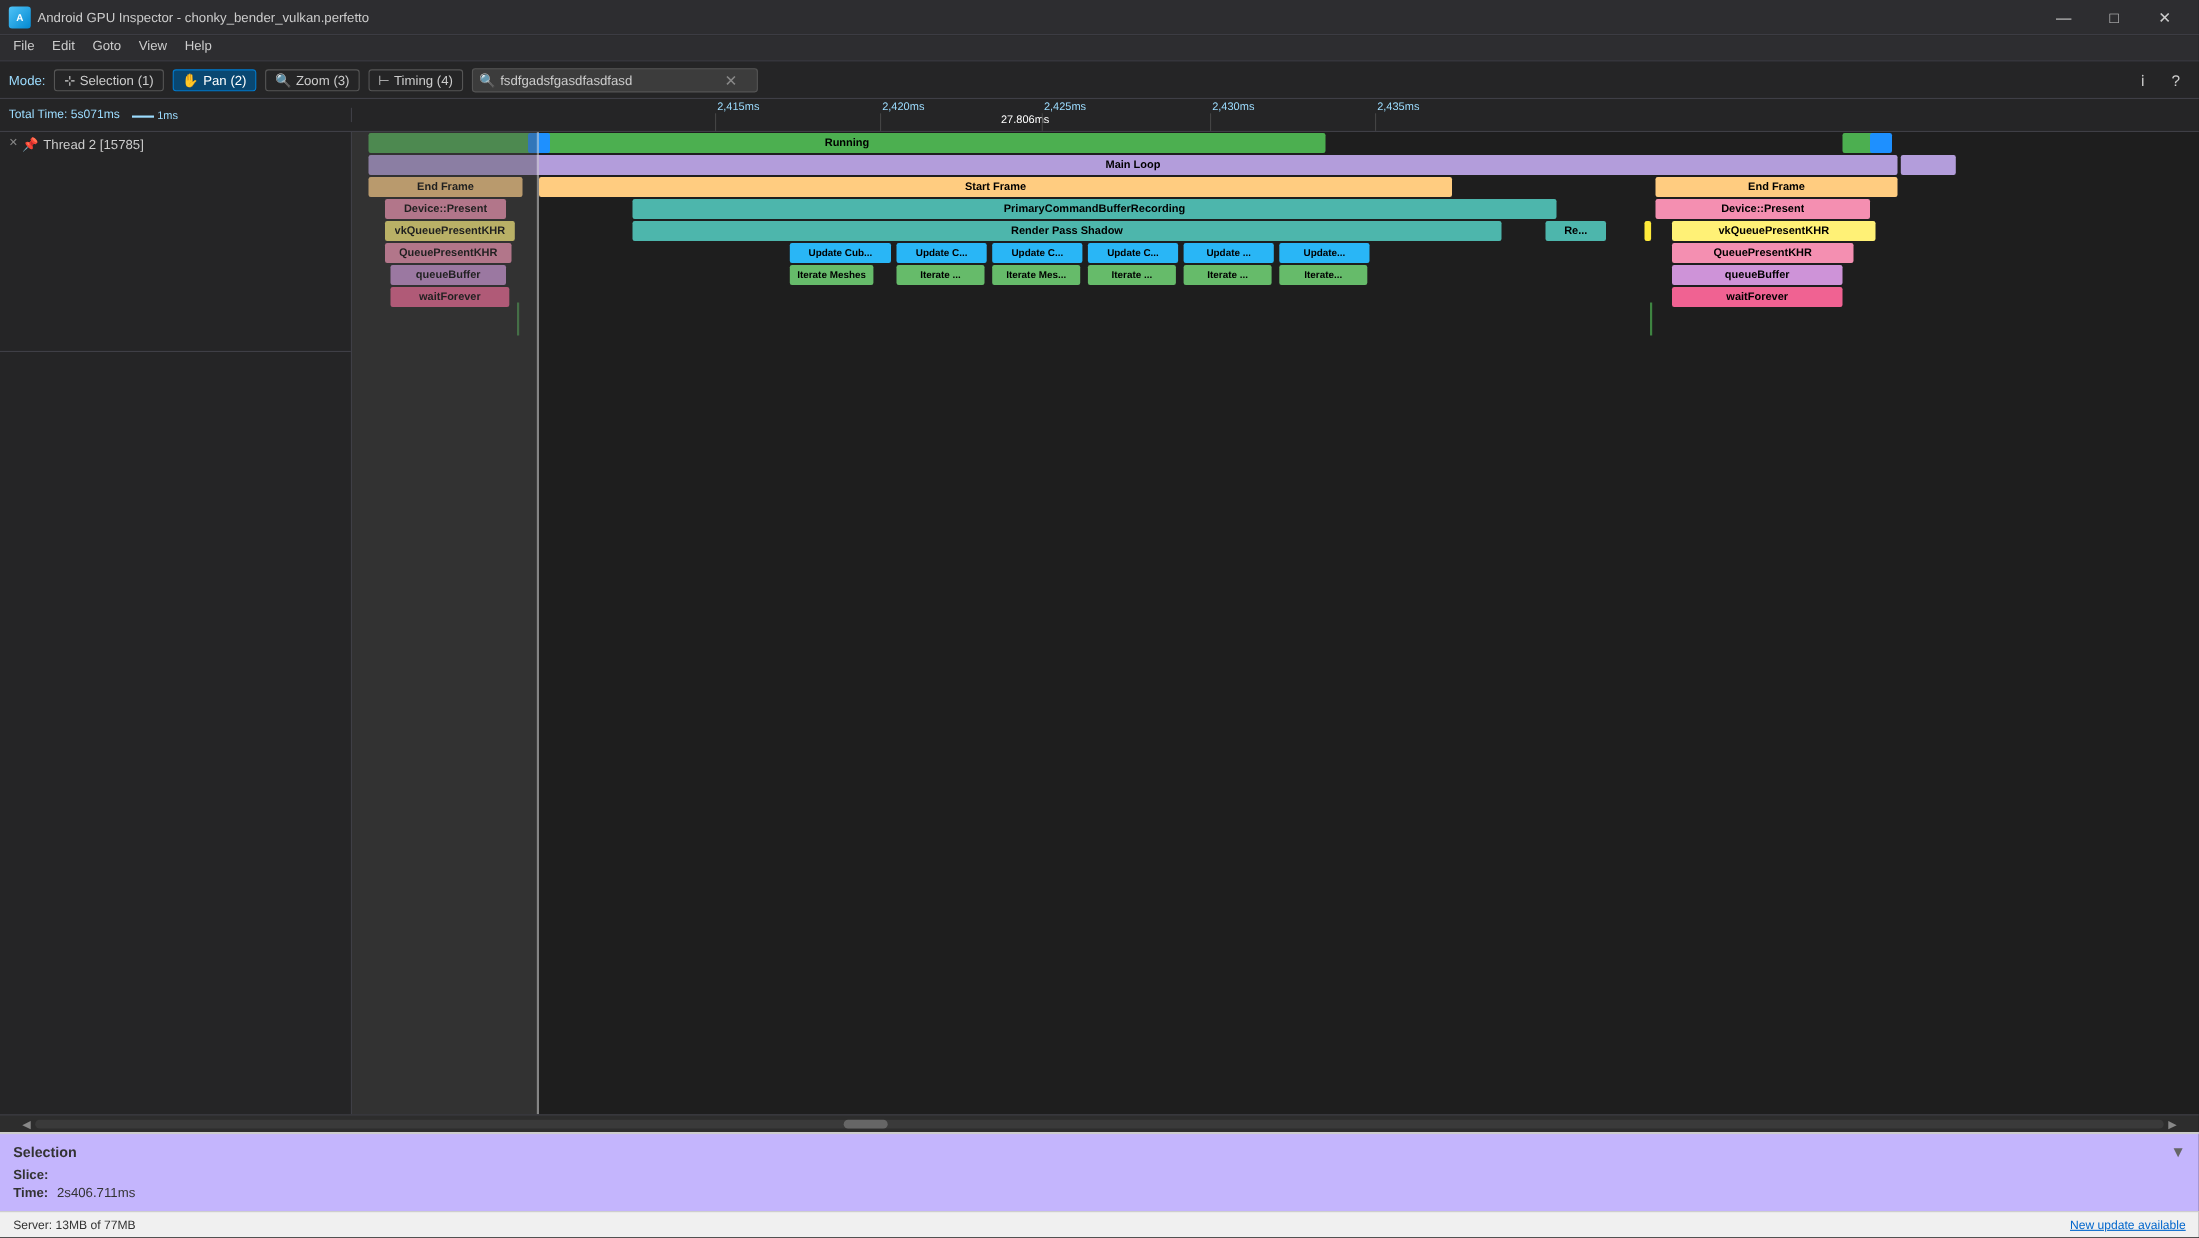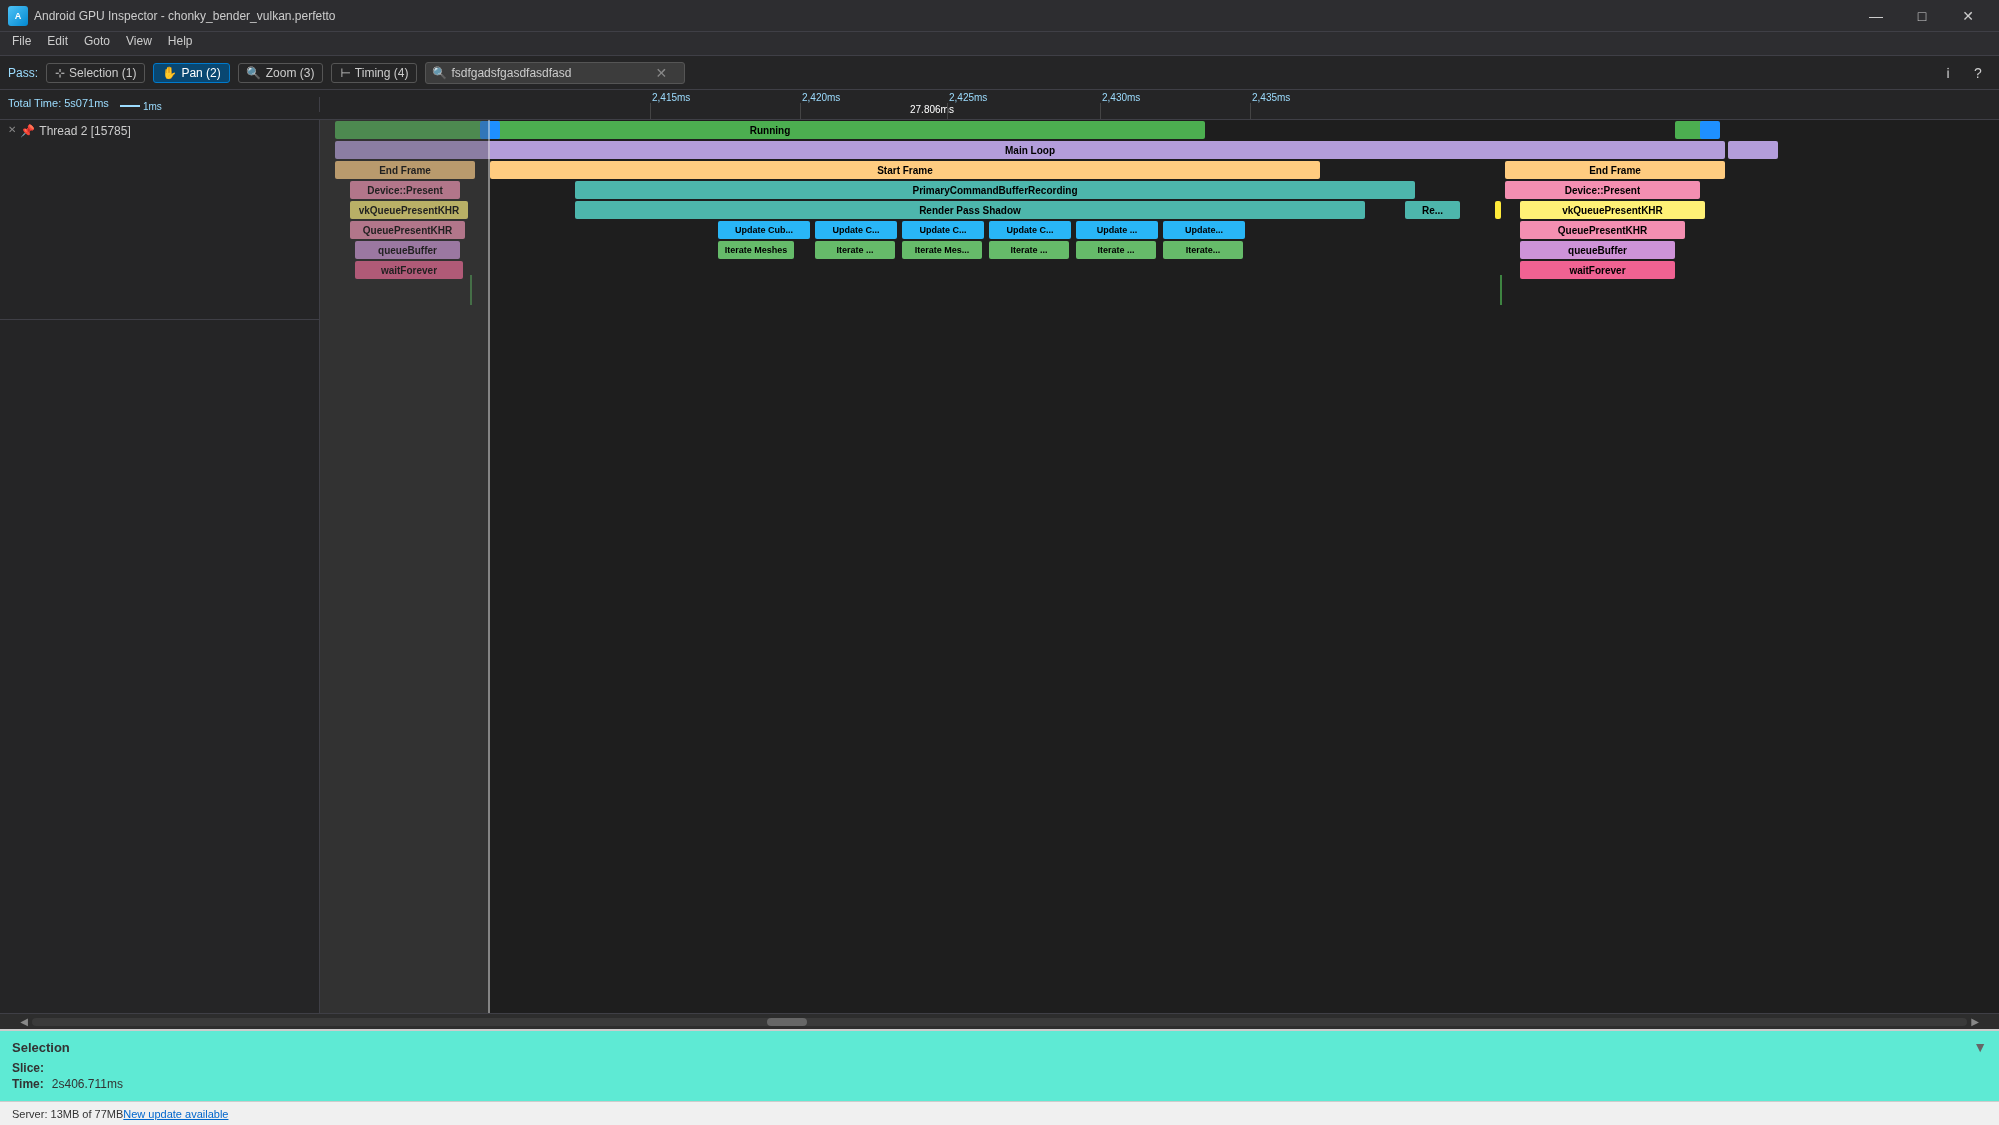--- a/index.html
+++ b/index.html
@@ -331,21 +331,21 @@
     .h-scroll-arrow {
       color: #888;
       cursor: pointer;
       font-size: 10px;
       width: 16px;
       text-align: center;
     }
 
     
     #bottom-panel {
-      background: #5eead4;
+      background: #c4b5fd;
       border-top: 2px solid #ccc;
       padding: 8px 12px;
       flex-shrink: 0;
       color: #333;
     }
     #selection-header {
       display: flex;
       align-items: center;
       justify-content: space-between;
       margin-bottom: 6px;
@@ -376,21 +376,21 @@
     }
 
     
     #status-bar {
       background: #f0f0f0;
       height: 24px;
       display: flex;
       align-items: center;
       padding: 0 12px;
       border-top: 1px solid #ccc;
-      justify-content: flex-start;
+      justify-content: space-between;
       flex-shrink: 0;
     }
     #server-info {
       font-size: 11px;
       color: #333;
     }
     #update-link {
       font-size: 11px;
       color: #0066cc;
       text-decoration: underline;
@@ -431,21 +431,21 @@
 
 <div id="menu-bar">
   <span class="menu-item">File</span>
   <span class="menu-item">Edit</span>
   <span class="menu-item">Goto</span>
   <span class="menu-item">View</span>
   <span class="menu-item">Help</span>
 </div>
 
 <div id="toolbar">
-  <span class="mode-label">Pass:</span>
+  <span class="mode-label">Mode:</span>
   <button class="mode-btn">
     <span>⊹</span>
     <span>Selection (1)</span>
   </button>
   <button class="mode-btn active">
     <span>✋</span>
     <span>Pan (2)</span>
   </button>
   <button class="mode-btn">
     <span>🔍</span>

